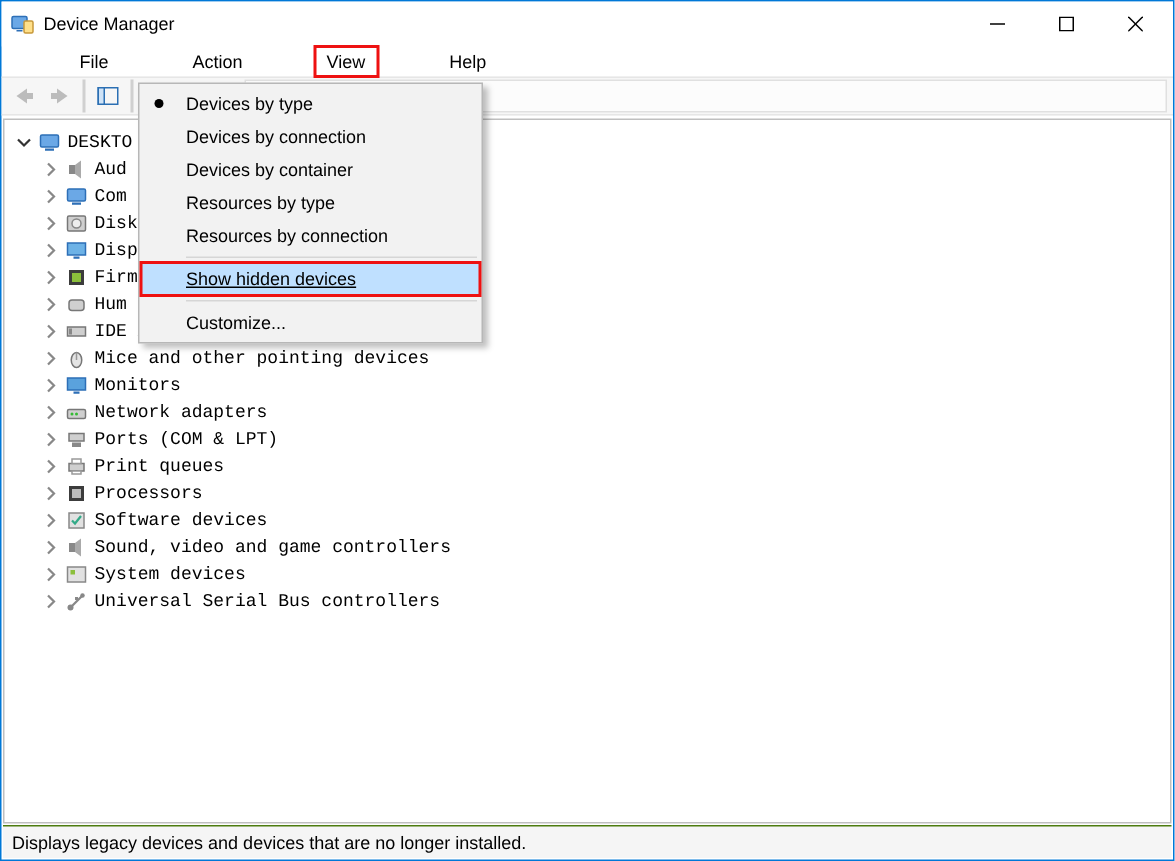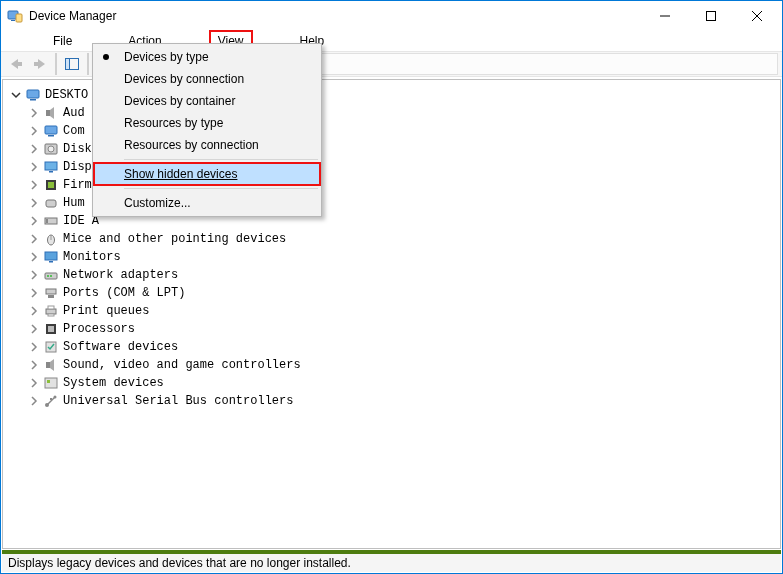--- a/index.html
+++ b/index.html
@@ -90,21 +90,21 @@
   .lvl0 { padding-left: 2px; }
   .lvl1 { padding-left: 20px; }
   .dev-icon {
     width: 16px; height: 16px; margin: 0 4px 0 2px;
     display: inline-flex; align-items: center; justify-content: center;
   }
   .label { }
   
   .dropdown {
     position: absolute;
-    left: 91px; top: 42px;
+    left: 91px; top: 54px;
     width: 230px;
     background: #f2f2f2;
     border: 1px solid #b7b7b7;
     box-shadow: 3px 3px 4px rgba(0,0,0,.25);
     z-index: 10;
     padding: 2px 1px;
   }
   .dd-item {
     display: flex; align-items: center;
     height: 22px;
@@ -123,21 +123,21 @@
   .dd-item.highlight {
     background: #bfe0ff;
   }
   .dd-item.highlight-ring {
     outline: 2px solid #e11;
     outline-offset: -1px;
     text-decoration: underline;
   }
   .statusbar {
     position: absolute; left: 1px; right: 1px; bottom: 1px;
-    height: 22px; border-top: 4px solid #4d7c0f;
+    height: 22px; border-top: 1px solid #4d7c0f;
     display: flex; align-items: center; padding: 0 6px;
     background: #f5f5f5;
   }
 </style>
 </head>
 <body>
 
 <div class="titlebar">
   <span class="app-icon">
     <svg width="16" height="16" viewBox="0 0 16 16">

